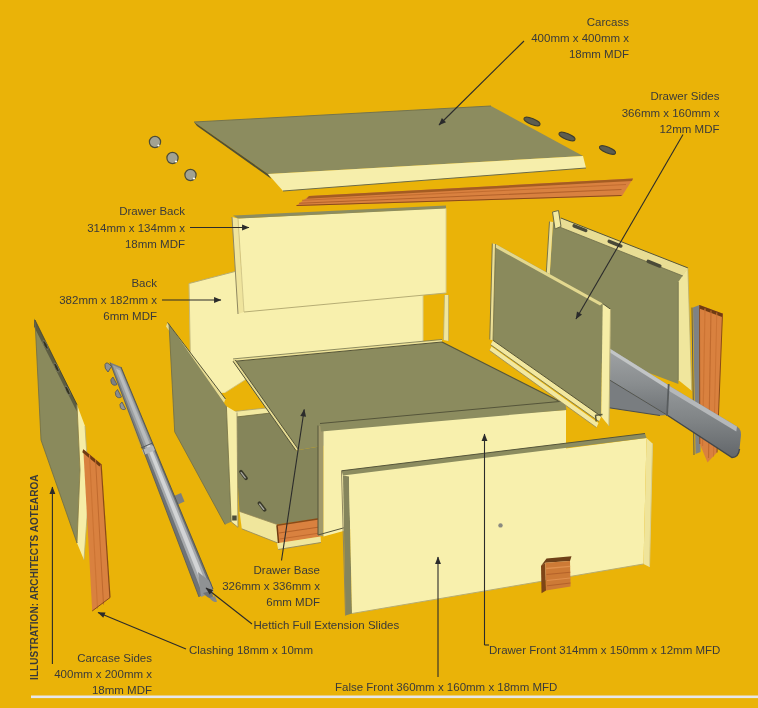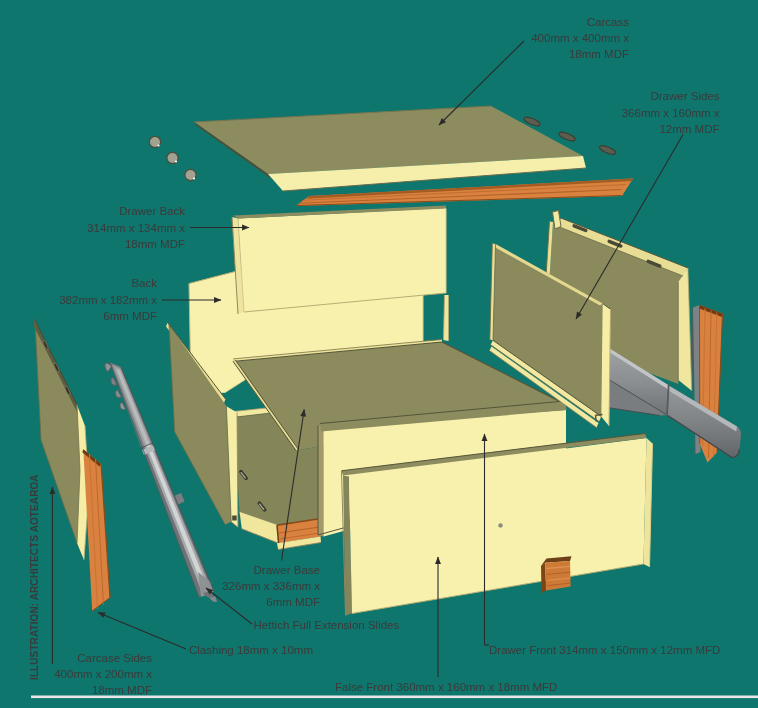--- a/index.html
+++ b/index.html
@@ -1,16 +1,16 @@
 <!DOCTYPE html>
 <html><head>
 <meta charset="utf-8">
 <style>
 html,body{margin:0;padding:0;background:#fff;}
-#stage{position:relative;width:758px;height:708px;background:#0f766e;overflow:hidden;
+#stage{position:relative;width:758px;height:708px;background:#eab308;overflow:hidden;
   font-family:"Liberation Sans",sans-serif;}
 svg{position:absolute;left:0;top:0;}
 .lbl{fill:#3a3a3a;font-size:11.5px;font-family:"Liberation Sans",sans-serif;}
 </style>
 </head>
 <body>
 <div id="stage">
 <svg width="758" height="708" viewBox="0 0 758 708">
 <defs>
 <marker id="ah" viewBox="0 0 10 10" refX="9" refY="5" markerWidth="9" markerHeight="7" orient="auto-start-reverse">

